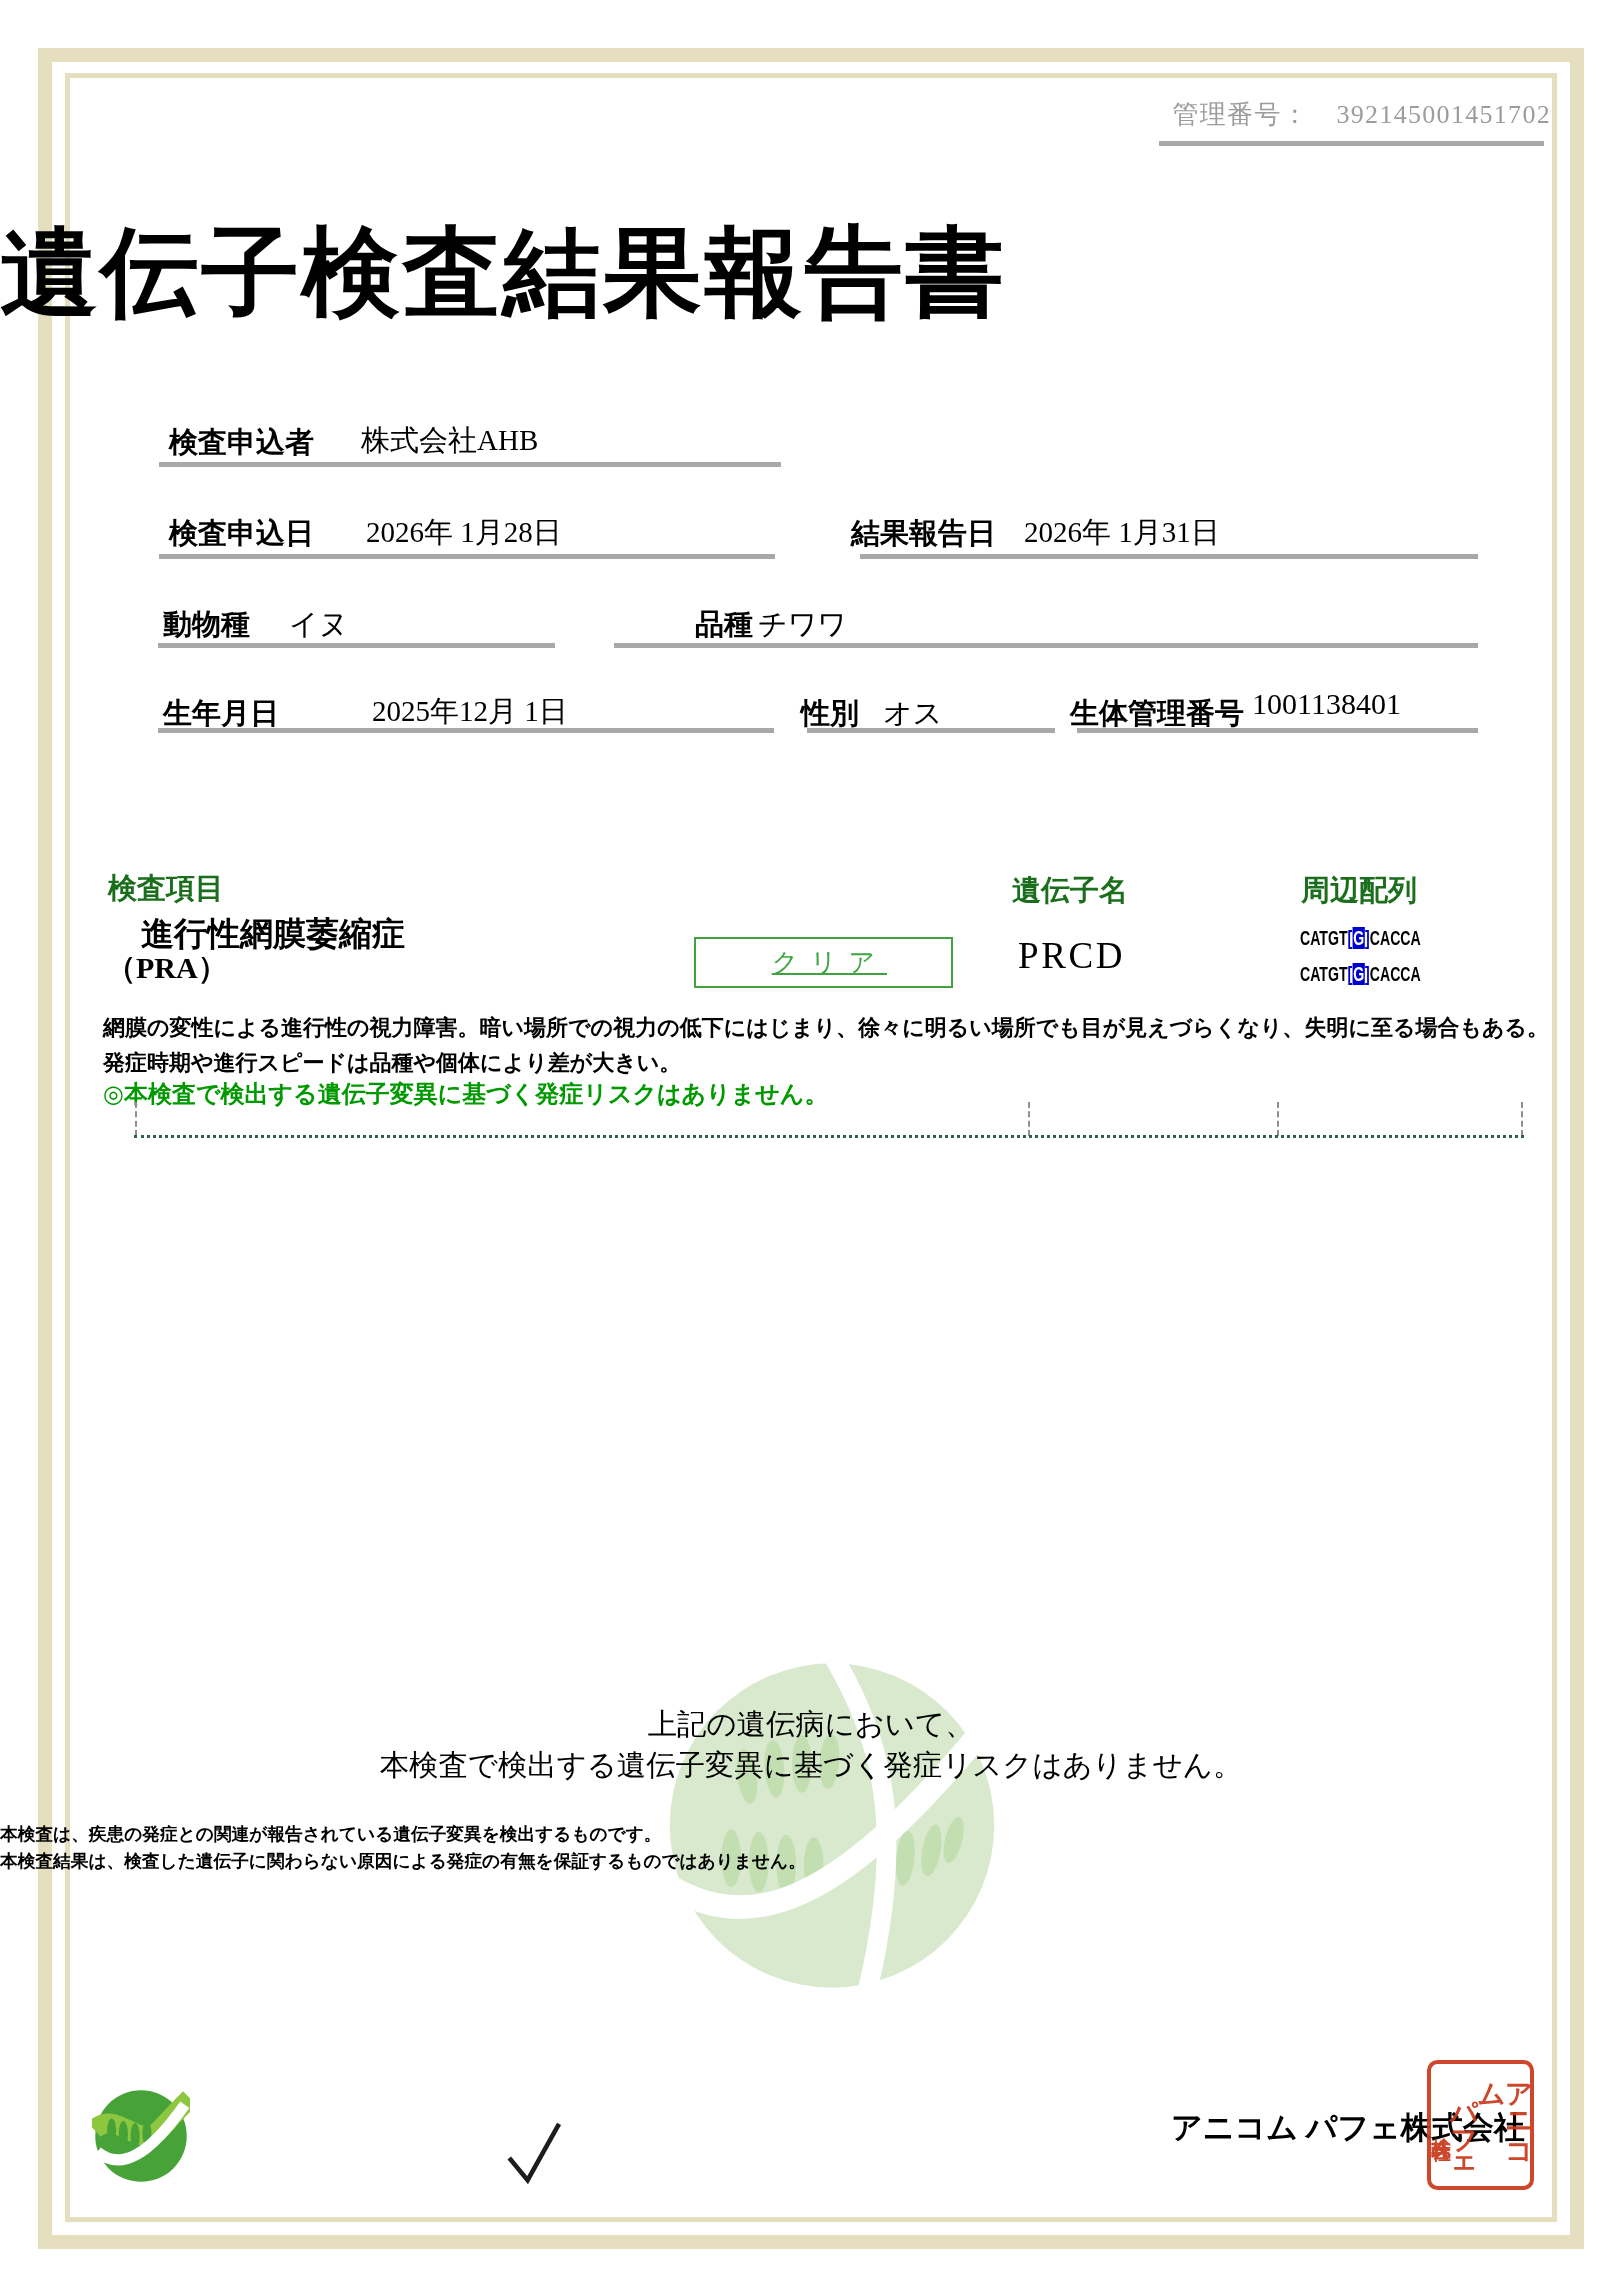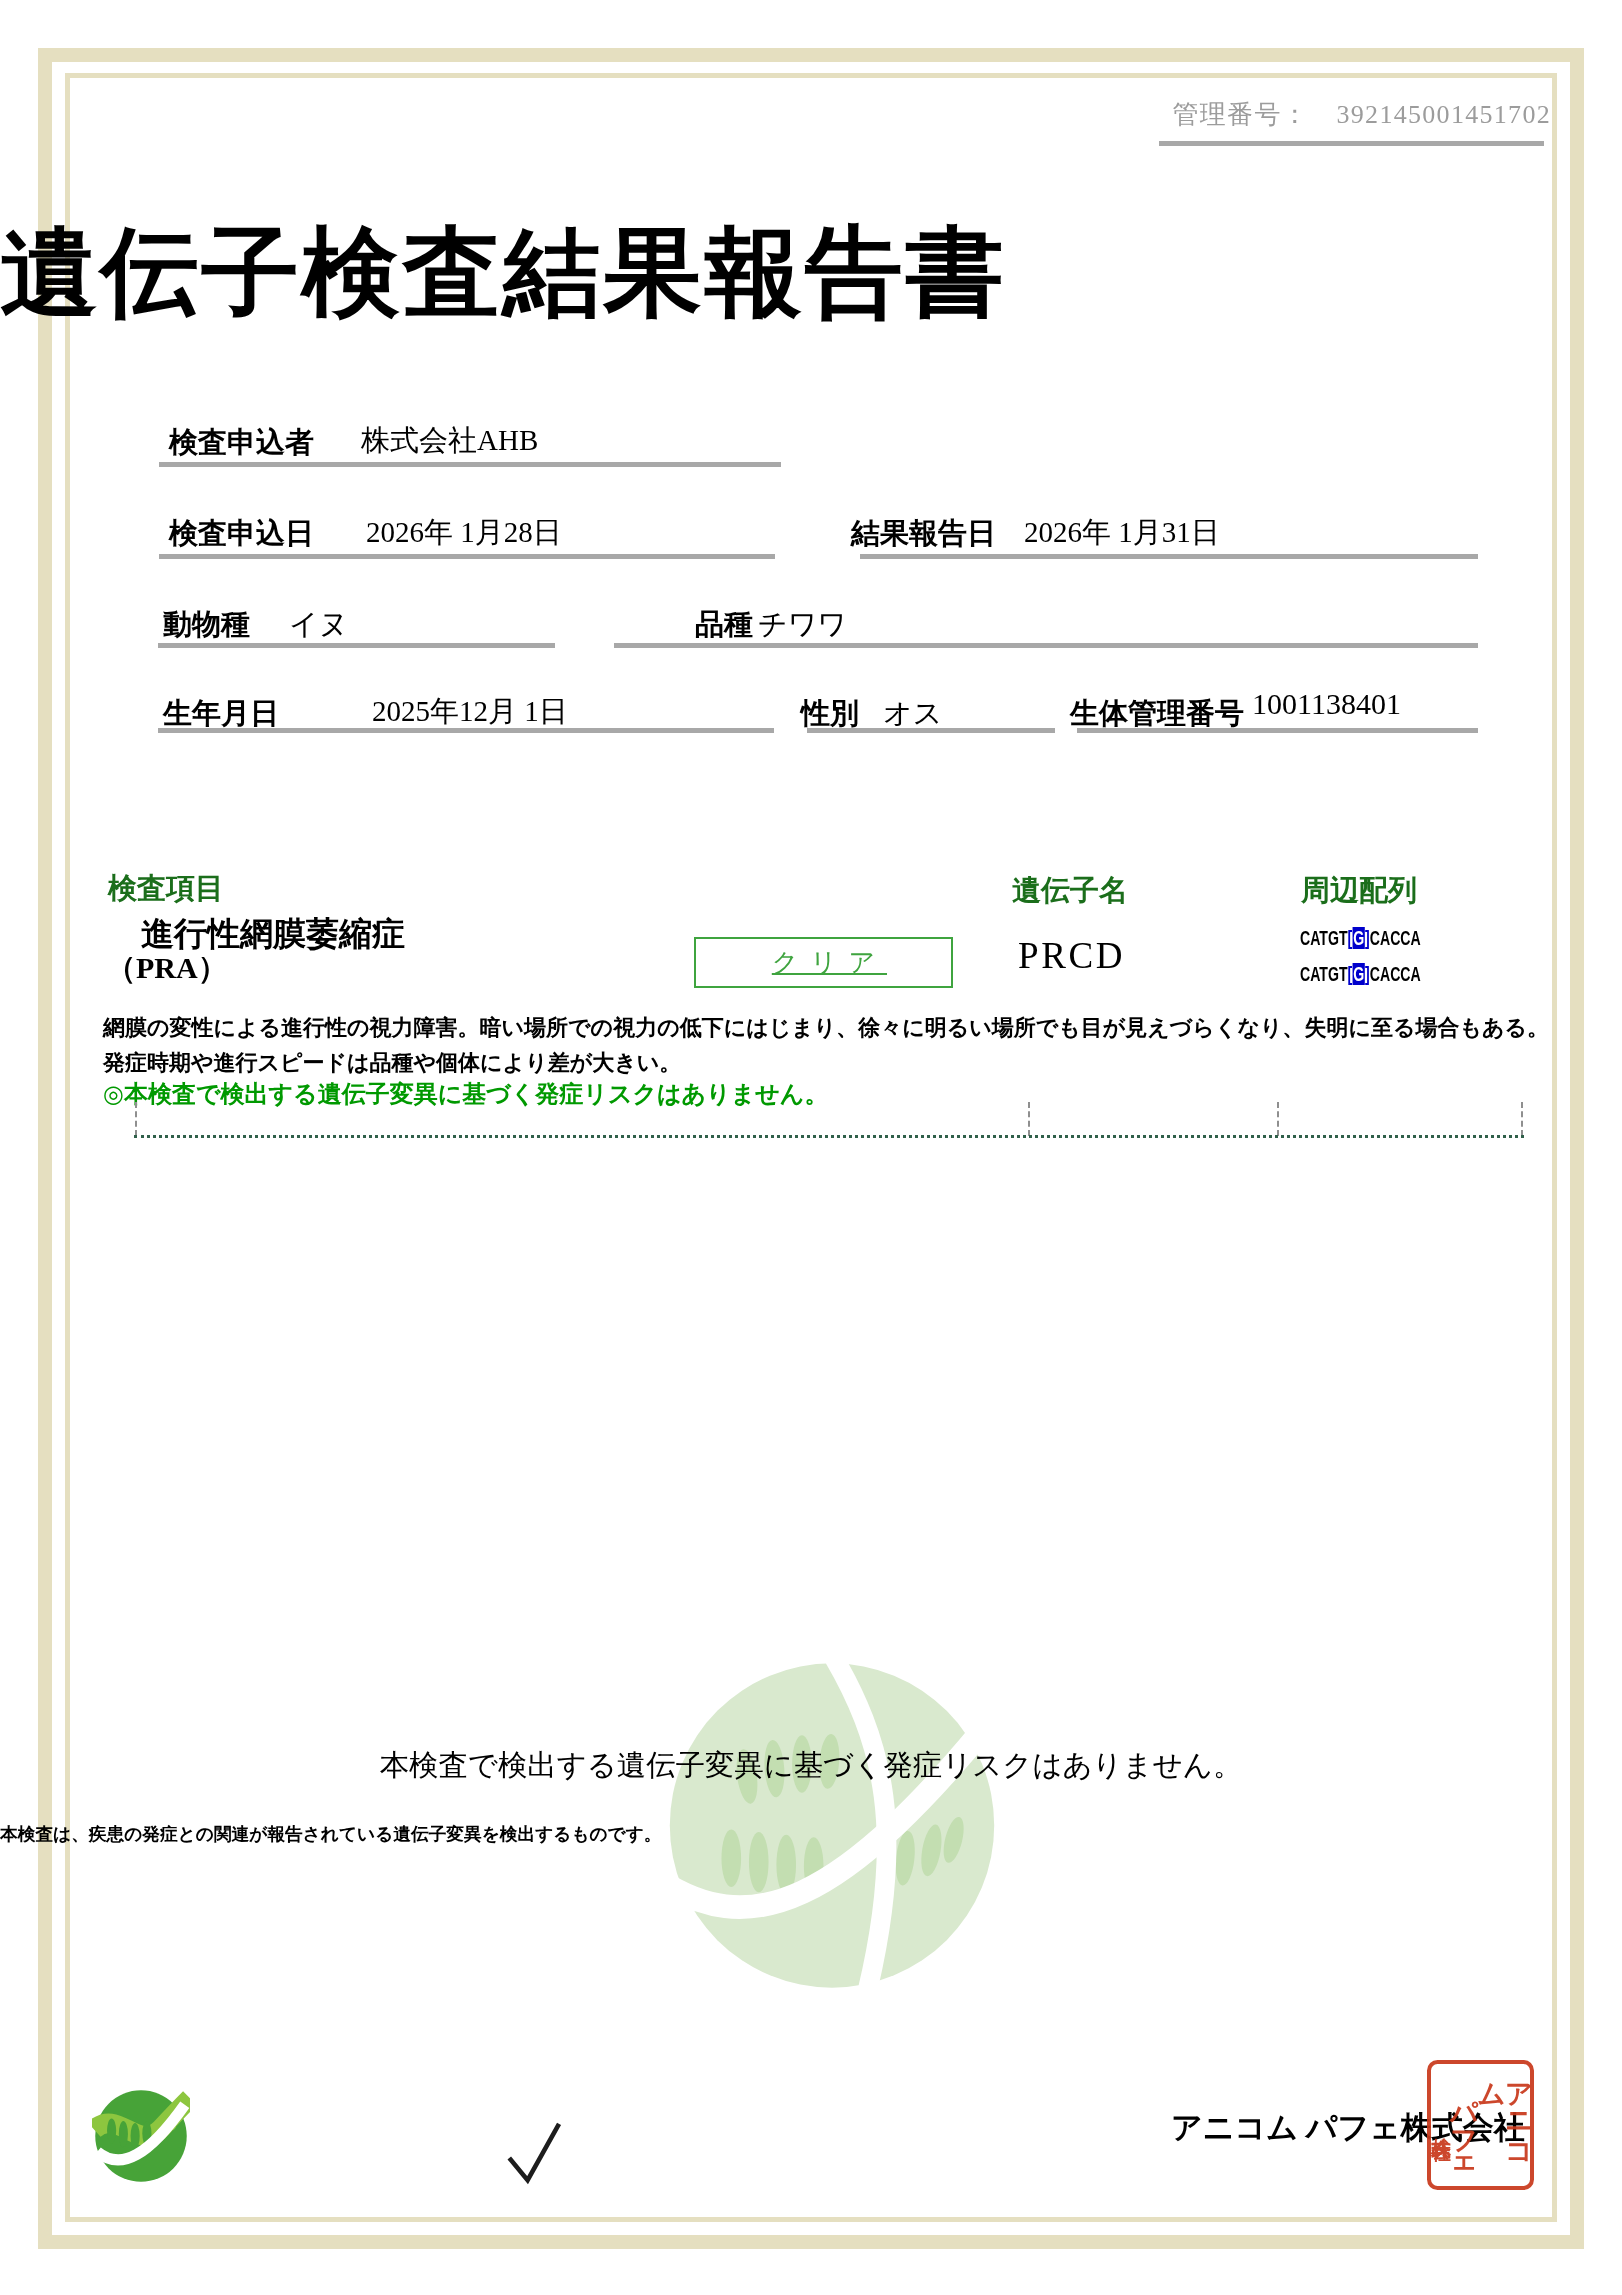--- a/index.html
+++ b/index.html
@@ -146,22 +146,24 @@
         <ellipse cx="222" cy="312" rx="15" ry="44"></ellipse>
         <ellipse cx="362" cy="300" rx="14" ry="42" transform="rotate(6 362 300)"></ellipse>
         <ellipse cx="402" cy="288" rx="14" ry="40" transform="rotate(10 402 288)"></ellipse>
         <ellipse cx="436" cy="272" rx="13" ry="36" transform="rotate(14 436 272)"></ellipse>
       </g>
       <path d="M -20 330 C 120 425 260 385 520 55" stroke="#ffffff" stroke-width="36" fill="none"></path>
       <path d="M 245 -20 C 330 120 365 260 300 520" stroke="#ffffff" stroke-width="30" fill="none"></path>
     </svg>
   </span>
 
+  <div class="abs summary1">上記の遺伝病において、</div>
   <div class="abs summary2">本検査で検出する遺伝子変異に基づく発症リスクはありません。</div>
   <div class="abs note" style="top:1822px;">本検査は、疾患の発症との関連が報告されている遺伝子変異を検出するものです。</div>
+  <div class="abs note" style="top:1849px;">本検査結果は、検査した遺伝子に関わらない原因による発症の有無を保証するものではありません。</div>
 
   <span class="abs logo-mark">
     <svg width="98" height="98" viewBox="0 0 150 150" xmlns="http://www.w3.org/2000/svg">
       <circle cx="75" cy="72" r="70" fill="#47a338"></circle>
       <path d="M 3 62 C 40 28 70 98 106 60 C 120 45 136 28 150 14" stroke="#8dc63f" stroke-width="30" fill="none"></path>
       <g fill="#47a338">
         <ellipse cx="30" cy="64" rx="7" ry="19"></ellipse>
         <ellipse cx="48" cy="69" rx="7" ry="20"></ellipse>
         <ellipse cx="66" cy="72" rx="7" ry="20"></ellipse>
         <ellipse cx="84" cy="68" rx="7" ry="19"></ellipse>

